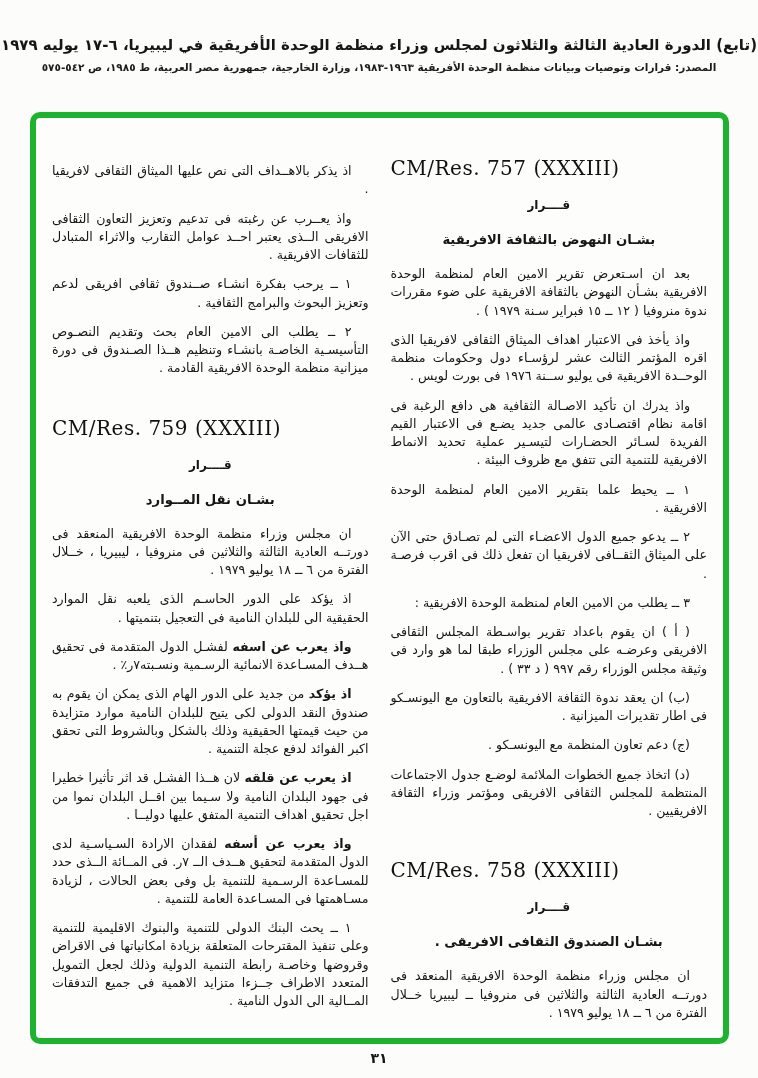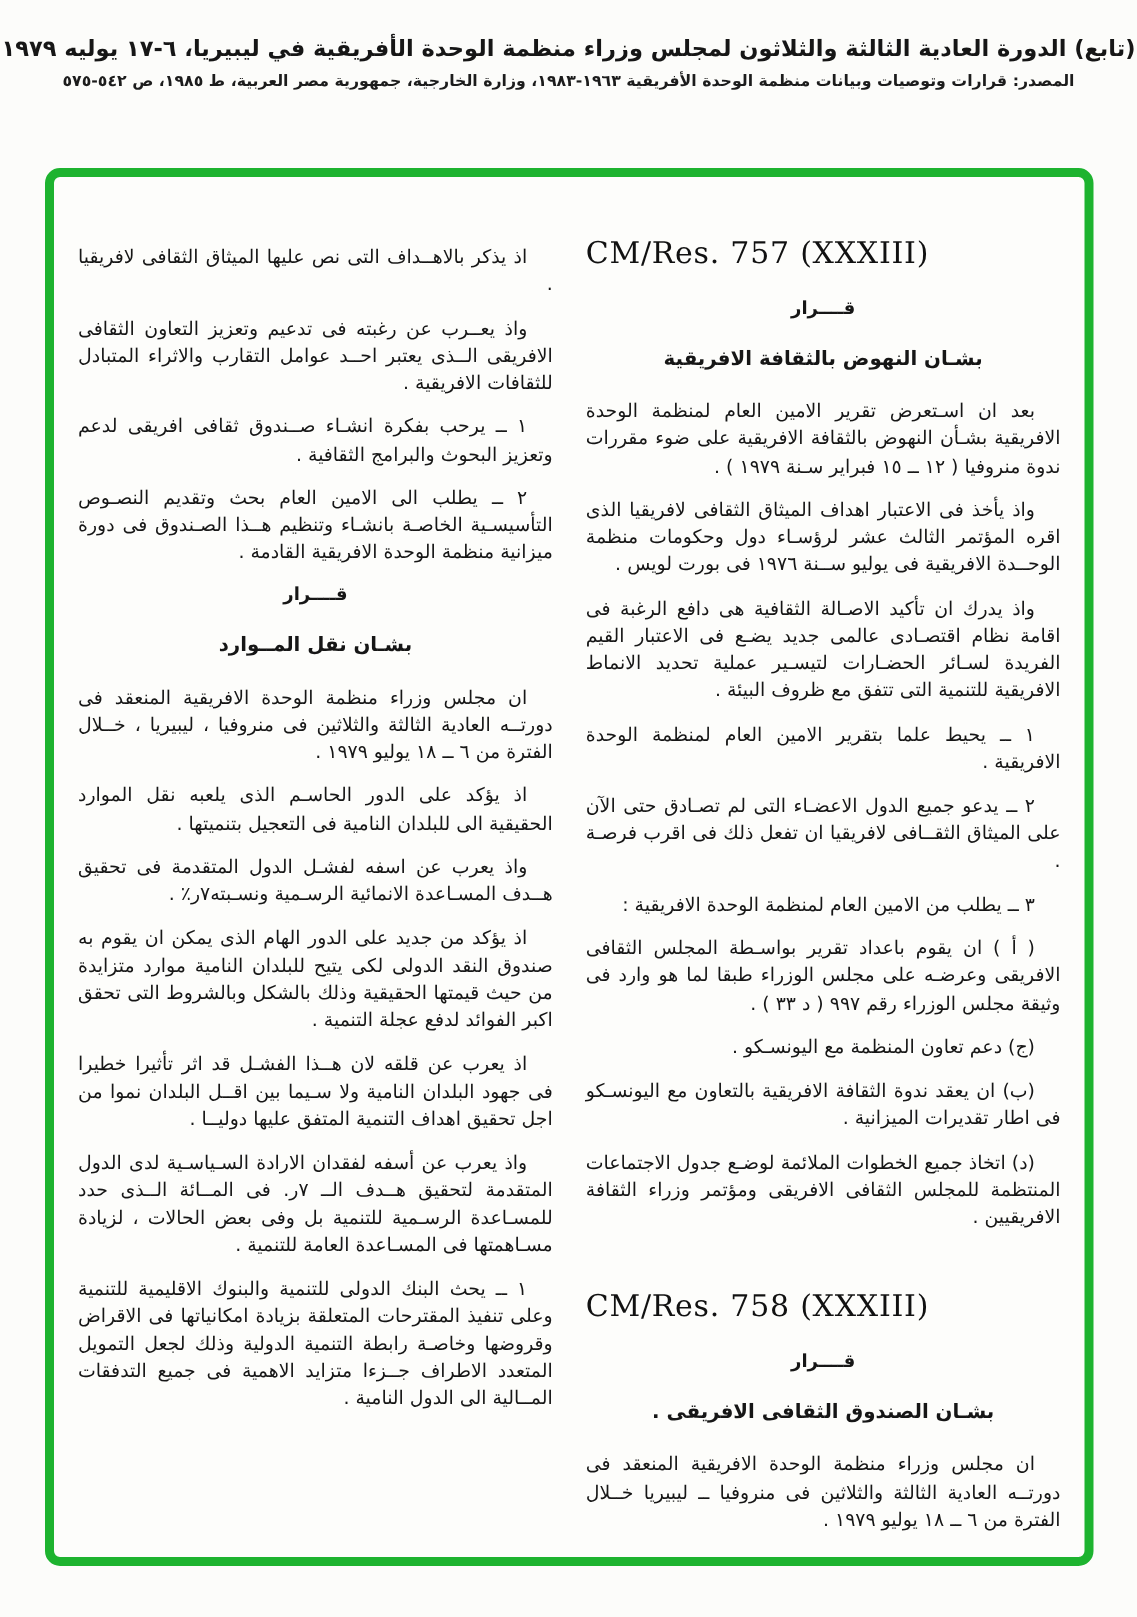--- a/index.html
+++ b/index.html
@@ -5,21 +5,21 @@
   * { box-sizing: border-box; }
   html, body { margin: 0; padding: 0; }
   body {
     width: 758px; height: 1078px;
     background: #fcfcfa;
     color: #161616;
     font-family: "DejaVu Sans", sans-serif;
     position: relative;
     overflow: hidden;
   }
-  .page-header { padding-top: 23px; text-align: center; direction: rtl; }
+  .page-header { padding-top: 36px; text-align: center; direction: rtl; }
   .header-title {
     font-size: 15px; font-weight: bold; letter-spacing: 0.2px;
   }
   .source-line {
     margin-top: 7px; font-size: 10.5px; font-weight: bold; color: #1c1c1c;
   }
   .doc-frame {
     position: absolute; left: 30px; top: 112px;
     width: 699px; height: 932px;
     border: 6px solid #1db32f; border-radius: 10px;
@@ -30,21 +30,21 @@
     display: flex; direction: rtl; gap: 22px; height: 100%;
   }
   .col { flex: 1; min-width: 0; direction: rtl; margin-top: 19px; }
   .col-left { padding-top: 10px; }
   .para {
     margin: 0 0 11px 0;
     font-size: 12.6px; line-height: 1.45;
     text-align: justify; text-indent: 17px;
     direction: rtl;
   }
-  .para b { font-weight: normal; }
+  .para b { font-weight: bold; }
   .res-id {
     direction: ltr; text-align: left;
     font-family: "DejaVu Serif", serif;
     font-size: 20px; color: #111;
     margin: 4px 0 18px 0; letter-spacing: 0.5px;
   }
   .gap-before { margin-top: 38px; }
   .heading {
     text-align: center; font-weight: bold; font-size: 12px;
     margin: 0 0 20px 0;
@@ -74,40 +74,42 @@
           <div class="res-id">CM/Res. 757 (XXXIII)</div>
           <div class="heading">قــــرار</div>
           <div class="subheading">بشـان النهوض بالثقافة الافريقية</div>
           <p class="para">بعد ان اسـتعرض تقرير الامين العام لمنظمة الوحدة الافريقية بشـأن النهوض بالثقافة الافريقية على ضوء مقررات ندوة منروفيا ( ١٢ ــ ١٥ فبراير سـنة ١٩٧٩ ) .</p>
           <p class="para">واذ يأخذ فى الاعتبار اهداف الميثاق الثقافى لافريقيا الذى اقره المؤتمر الثالث عشر لرؤسـاء دول وحكومات منظمة الوحــدة الافريقية فى يوليو ســنة ١٩٧٦ فى بورت لويس .</p>
           <p class="para">واذ يدرك ان تأكيد الاصـالة الثقافية هى دافع الرغبة فى اقامة نظام اقتصـادى عالمى جديد يضـع فى الاعتبار القيم الفريدة لسـائر الحضـارات لتيسـير عملية تحديد الانماط الافريقية للتنمية التى تتفق مع ظروف البيئة .</p>
           <p class="para">١ ــ يحيط علما بتقرير الامين العام لمنظمة الوحدة الافريقية .</p>
           <p class="para">٢ ــ يدعو جميع الدول الاعضـاء التى لم تصـادق حتى الآن على الميثاق الثقــافى لافريقيا ان تفعل ذلك فى اقرب فرصـة .</p>
           <p class="para">٣ ــ يطلب من الامين العام لمنظمة الوحدة الافريقية :</p>
           <p class="para">( أ ) ان يقوم باعداد تقرير بواسـطة المجلس الثقافى الافريقى وعرضـه على مجلس الوزراء طبقا لما هو وارد فى وثيقة مجلس الوزراء رقم ٩٩٧ ( د ٣٣ ) .</p>
+          <p class="para">(ب) ان يعقد ندوة الثقافة الافريقية بالتعاون مع اليونسـكو فى اطار تقديرات الميزانية .</p>
           <p class="para">(ج) دعم تعاون المنظمة مع اليونسـكو .</p>
-          <p class="para">(ب) ان يعقد ندوة الثقافة الافريقية بالتعاون مع اليونسـكو فى اطار تقديرات الميزانية .</p>
           <p class="para">(د) اتخاذ جميع الخطوات الملائمة لوضـع جدول الاجتماعات المنتظمة للمجلس الثقافى الافريقى ومؤتمر وزراء الثقافة الافريقيين .</p>
           <div class="res-id gap-before">CM/Res. 758 (XXXIII)</div>
           <div class="heading">قــــرار</div>
           <div class="subheading">بشـان الصندوق الثقافى الافريقى .</div>
           <p class="para">ان مجلس وزراء منظمة الوحدة الافريقية المنعقد فى دورتــه العادية الثالثة والثلاثين فى منروفيا ــ ليبيريا خــلال الفترة من ٦ ــ ١٨ يوليو ١٩٧٩ .</p>
         </div>
       <div class="col col-left">
           <p class="para">اذ يذكر بالاهــداف التى نص عليها الميثاق الثقافى لافريقيا .</p>
           <p class="para">واذ يعــرب عن رغبته فى تدعيم وتعزيز التعاون الثقافى الافريقى الــذى يعتبر احــد عوامل التقارب والاثراء المتبادل للثقافات الافريقية .</p>
           <p class="para">١ ــ يرحب بفكرة انشـاء صــندوق ثقافى افريقى لدعم وتعزيز البحوث والبرامج الثقافية .</p>
           <p class="para">٢ ــ يطلب الى الامين العام بحث وتقديم النصـوص التأسيسـية الخاصـة بانشـاء وتنظيم هــذا الصـندوق فى دورة ميزانية منظمة الوحدة الافريقية القادمة .</p>
+          <div class="res-id gap-before">CM/Res. 759 (XXXIII)</div>
           <div class="heading">قــــرار</div>
           <div class="subheading">بشـان نقل المــوارد</div>
           <p class="para">ان مجلس وزراء منظمة الوحدة الافريقية المنعقد فى دورتــه العادية الثالثة والثلاثين فى منروفيا ، ليبيريا ، خــلال الفترة من ٦ ــ ١٨ يوليو ١٩٧٩ .</p>
           <p class="para">اذ يؤكد على الدور الحاسـم الذى يلعبه نقل الموارد الحقيقية الى للبلدان النامية فى التعجيل بتنميتها .</p>
           <p class="para"><b>واذ يعرب عن اسفه</b><span> لفشـل الدول المتقدمة فى تحقيق هــدف المسـاعدة الانمائية الرسـمية ونسـبته٧ر٪ .</span></p>
           <p class="para"><b>اذ يؤكد</b><span> من جديد على الدور الهام الذى يمكن ان يقوم به صندوق النقد الدولى لكى يتيح للبلدان النامية موارد متزايدة من حيث قيمتها الحقيقية وذلك بالشكل وبالشروط التى تحقق اكبر الفوائد لدفع عجلة التنمية .</span></p>
           <p class="para"><b>اذ يعرب عن قلقه</b><span> لان هــذا الفشـل قد اثر تأثيرا خطيرا فى جهود البلدان النامية ولا سـيما بين اقــل البلدان نموا من اجل تحقيق اهداف التنمية المتفق عليها دوليــا .</span></p>
           <p class="para"><b>واذ يعرب عن أسفه</b><span> لفقدان الارادة السـياسـية لدى الدول المتقدمة لتحقيق هــدف الــ ٧ر. فى المــائة الــذى حدد للمسـاعدة الرسـمية للتنمية بل وفى بعض الحالات ، لزيادة مسـاهمتها فى المسـاعدة العامة للتنمية .</span></p>
           <p class="para">١ ــ يحث البنك الدولى للتنمية والبنوك الاقليمية للتنمية وعلى تنفيذ المقترحات المتعلقة بزيادة امكانياتها فى الاقراض وقروضها وخاصـة رابطة التنمية الدولية وذلك لجعل التمويل المتعدد الاطراف جــزءا متزايد الاهمية فى جميع التدفقات المــالية الى الدول النامية .</p>
         </div>
     </div>
   </div>
 
+  <div class="page-number">٣١</div>
 
 </div>
 
 </body></html>

